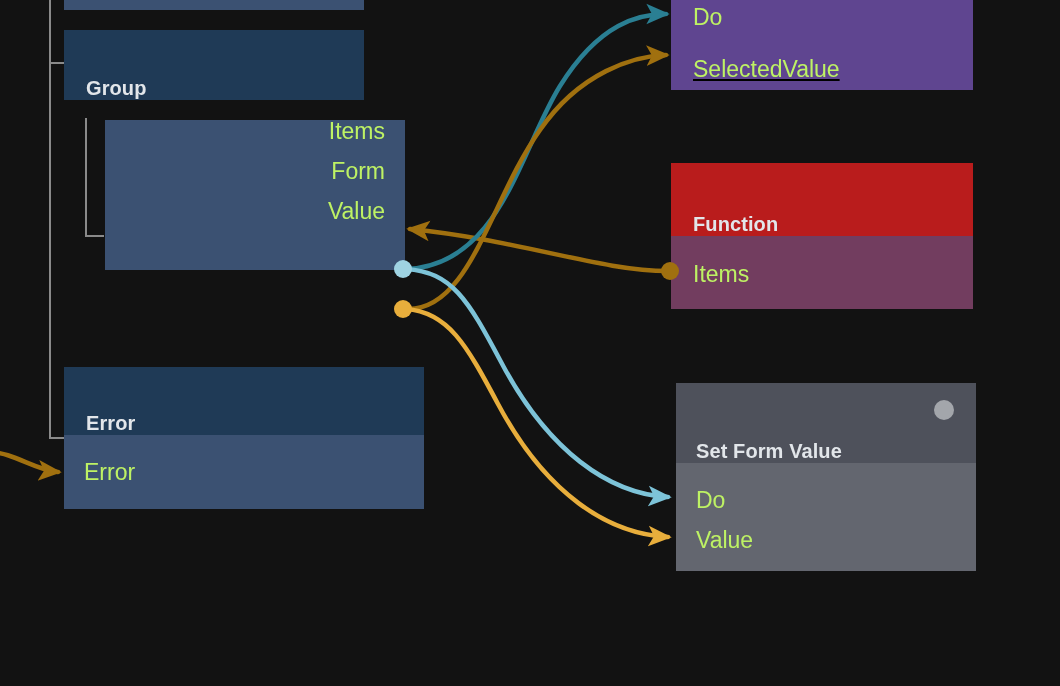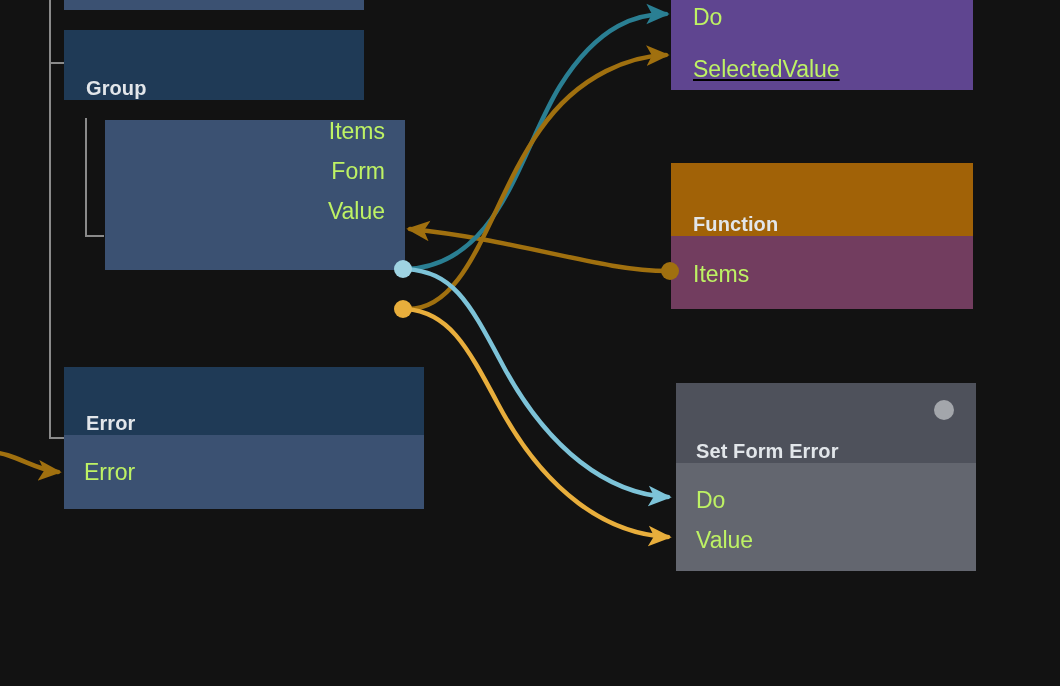--- a/index.html
+++ b/index.html
@@ -176,33 +176,33 @@
   <div class="node" style="left:671px; top:-48px; width:302px; height:138px; background:#5f4590;">
     <div class="port-row in" style="top:52px; left:22px;">
       <span class="port-label">Do</span>
     </div>
     <div class="port-row in" style="top:104px; left:22px;text-decoration:underline;">
       <span class="port-label">SelectedValue</span>
     </div>
   </div>
 
   <div class="node" style="left:671px; top:163px; width:302px; height:146px;">
-    <div class="node-header" style="height:73px; background:#a16207; padding-left:22px;">
+    <div class="node-header" style="height:73px; background:#b91c1c; padding-left:22px;">
       <span class="node-title">Function</span>
     </div>
     <div class="node-body" style="height:73px; background:#723d5f;">
       <div class="port-row in" style="top:25px; left:22px;">
         <span class="port-label">Items</span>
       </div>
     </div>
   </div>
 
   <div class="node" style="left:676px; top:383px; width:300px; height:188px;">
     <div class="node-header" style="height:80px; background:#4e515b; padding-left:20px;">
-      <span class="node-title">Set Form Error</span>
+      <span class="node-title">Set Form Value</span>
       <span class="status-dot" style="right:22px; top:17px;"></span>
     </div>
     <div class="node-body" style="height:108px; background:#63666f;">
       <div class="port-row in" style="top:24px; left:20px;">
         <span class="port-label">Do</span>
       </div>
       <div class="port-row in" style="top:64px; left:20px;">
         <span class="port-label">Value</span>
       </div>
     </div>

